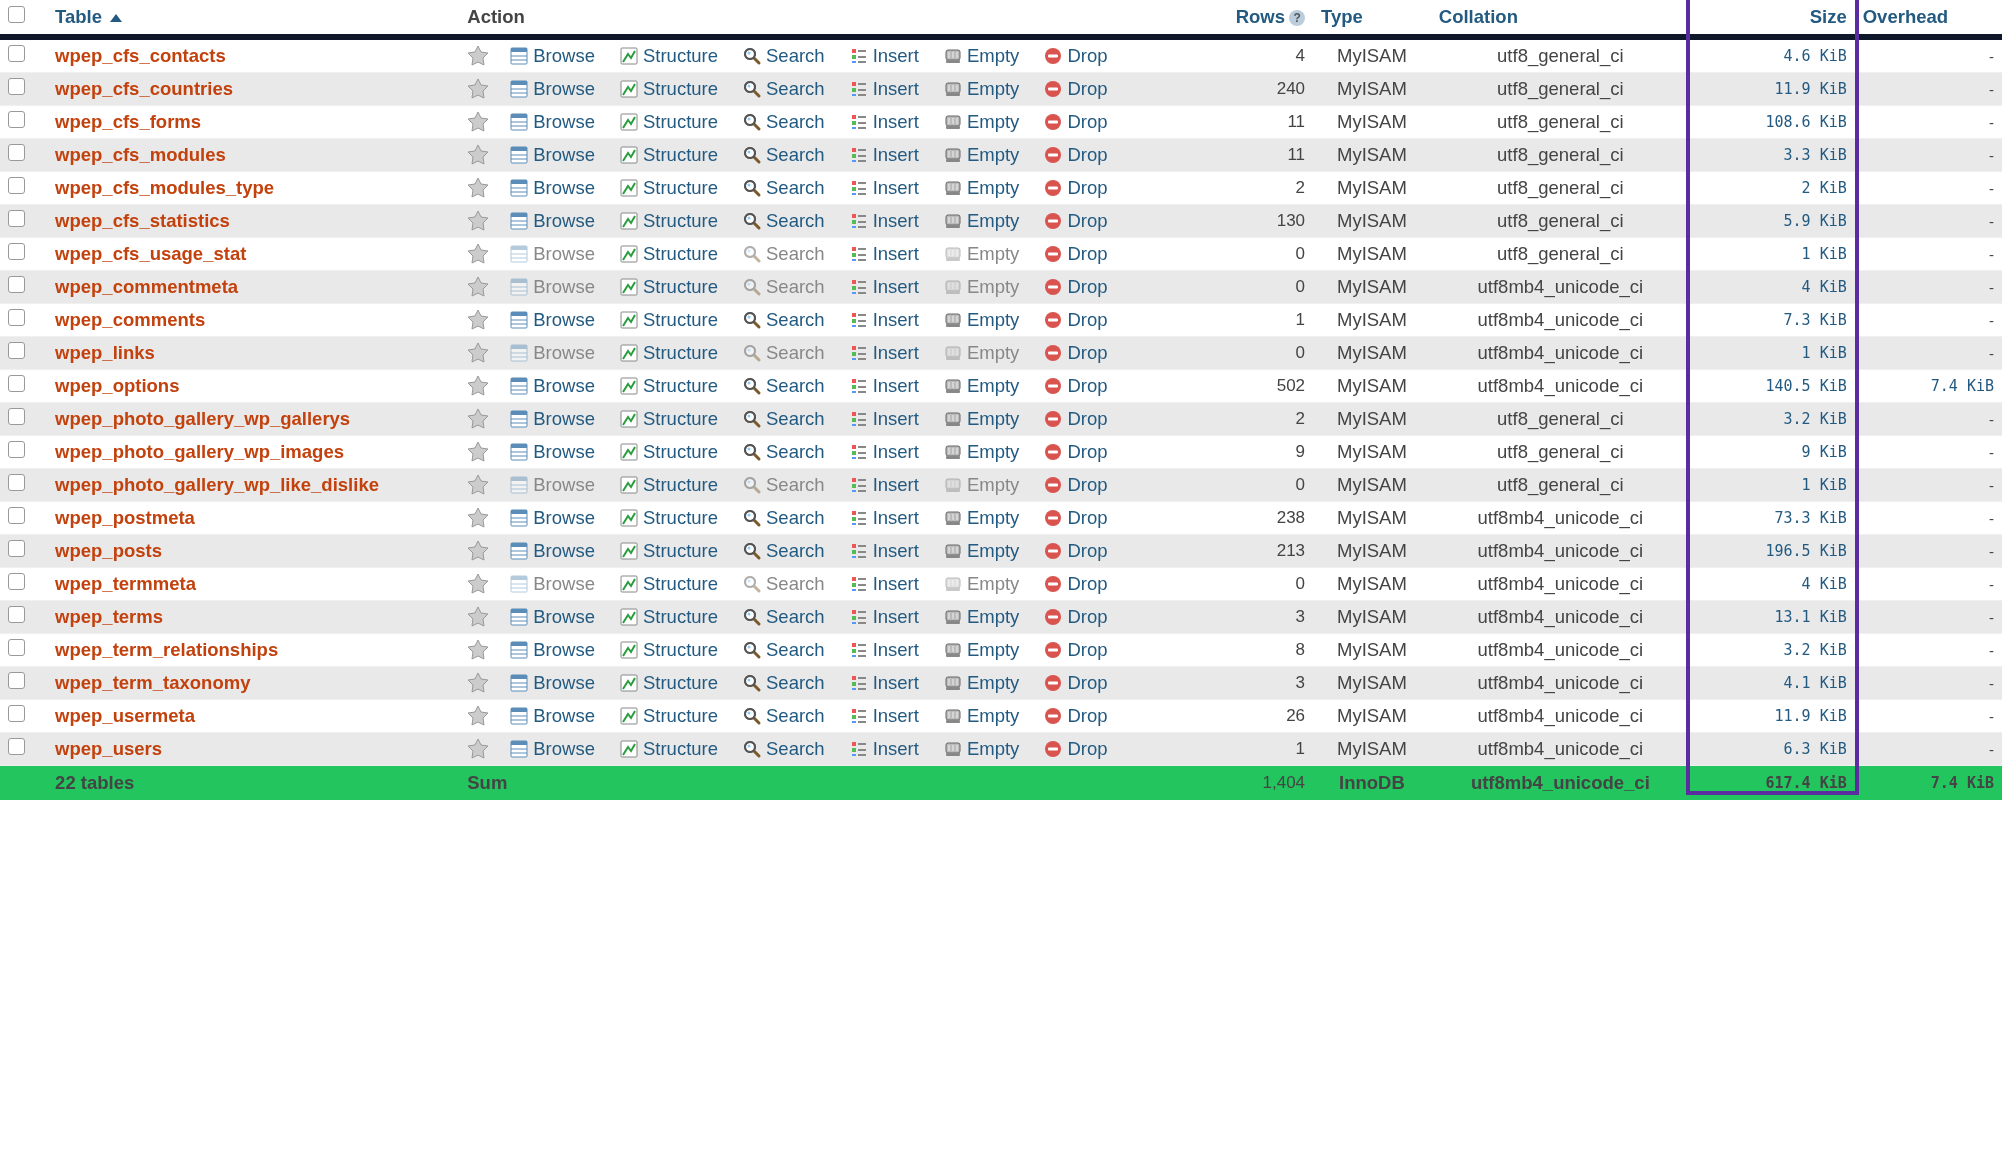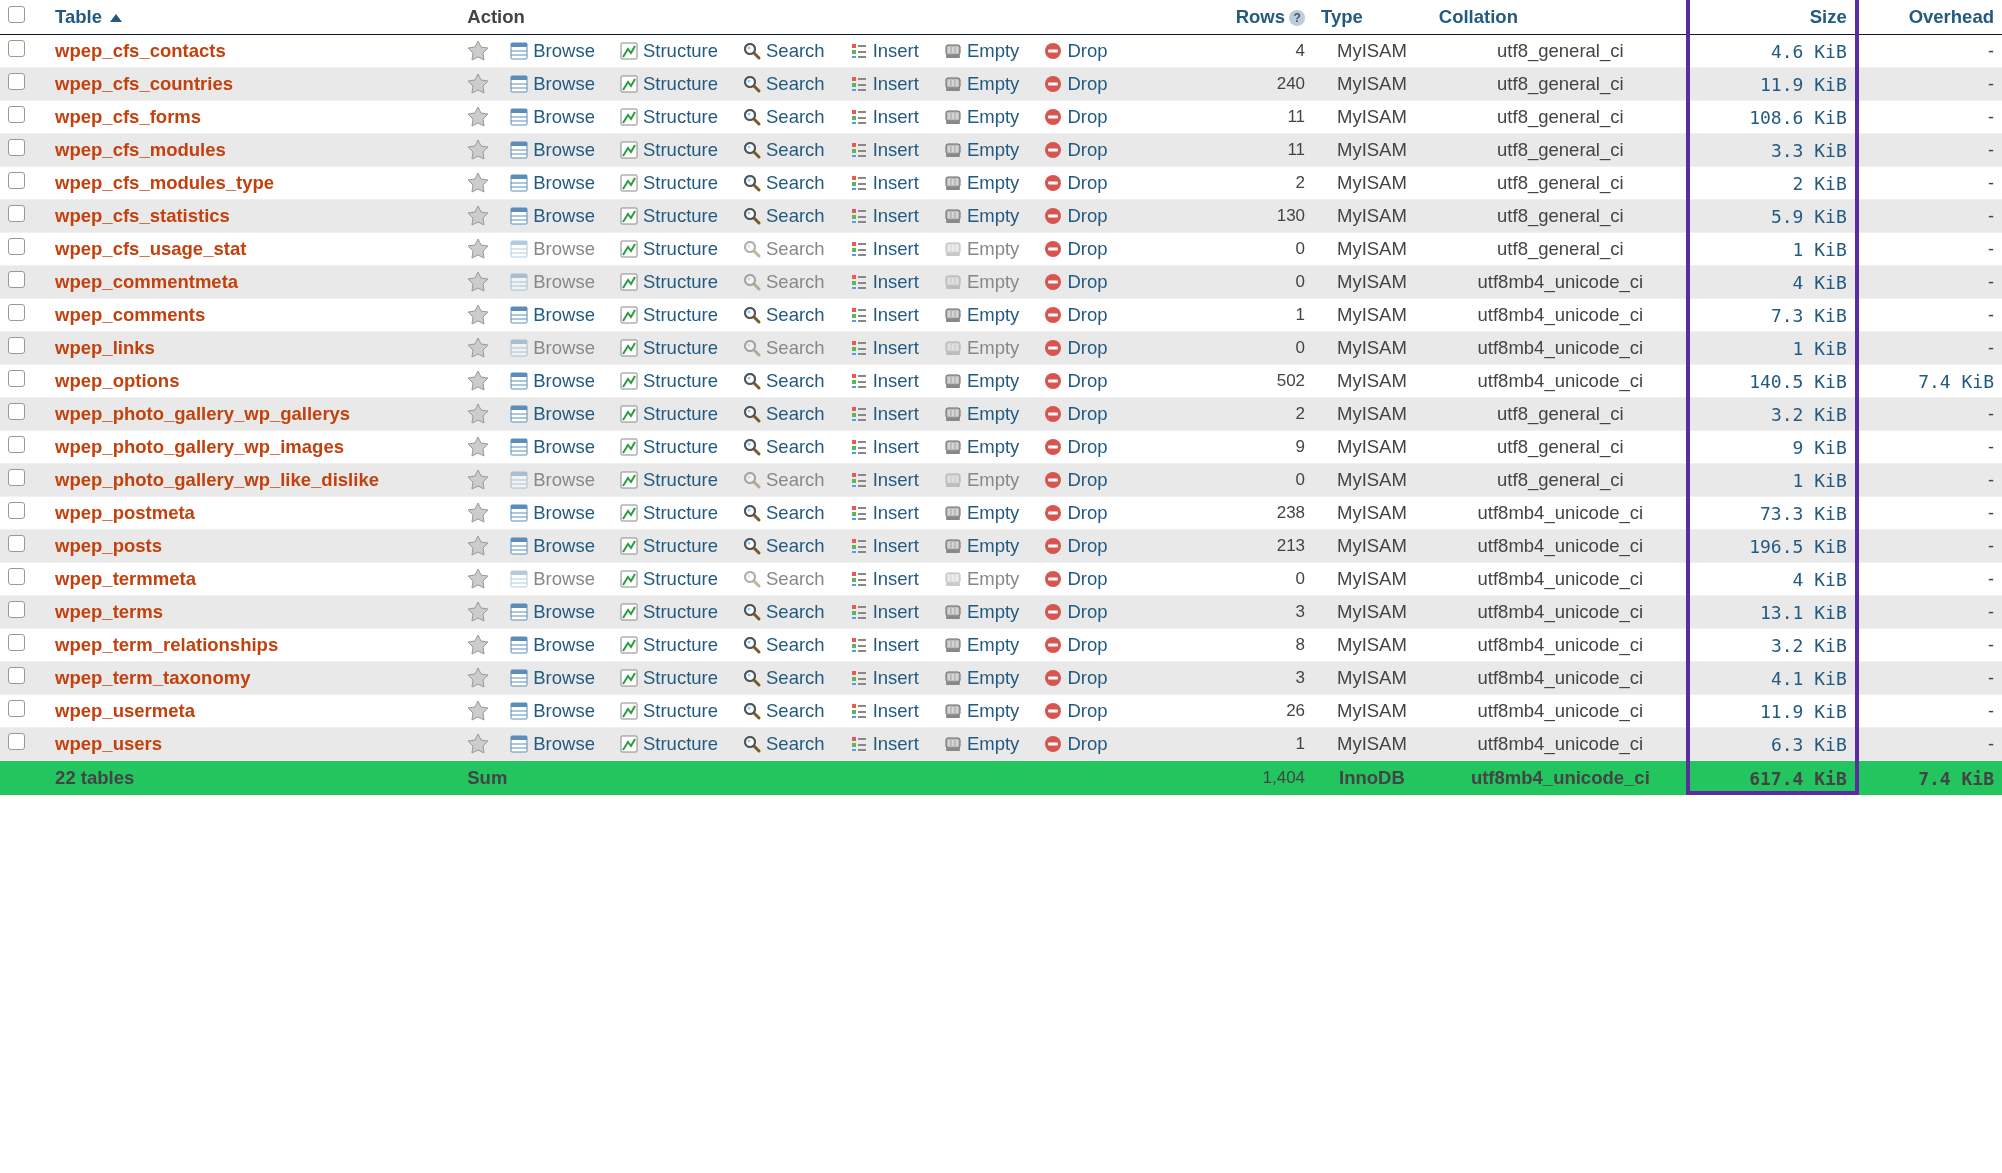--- a/index.html
+++ b/index.html
@@ -10,21 +10,21 @@
     color: #444;
     background: #fff;
   }
   table {
     border-collapse: collapse;
     width: 100%;
     table-layout: fixed;
   }
   thead th {
     text-align: left;
-    border-bottom: 1px solid #0f172a;
+    border-bottom: 6px solid #0f172a;
     padding: 6px 8px;
     font-weight: bold;
     color: #444;
     white-space: nowrap;
   }
   thead th.link { color: #235a81; }
   tbody td {
     padding: 5px 8px;
     border-bottom: 1px solid #f0f0f0;
     vertical-align: middle;
@@ -60,21 +60,21 @@
     width: 20px; height: 20px;
     display: inline-flex;
     align-items: center; justify-content: center;
     flex-shrink: 0;
   }
   .rows { text-align: right; font-family: sans-serif; font-size: 17px; color:#444;}
   .type, .coll { text-align: center; color:#444; }
   .size, .overhead {
     text-align: right;
     font-family: "Menlo","Consolas",monospace;
-    font-size: 18px;
+    font-size: 15px;
     color:#235a81;
   }
   .overhead.dash, .overhead.blank { color:#444; font-family: sans-serif;}
   .chk {
     width: 15px; height: 15px;
     border: 1px solid #999;
     border-radius: 3px;
     background: #fff;
     display: inline-block;
   }
@@ -174,21 +174,21 @@
     <tr>
       <th><span class="chk"></span></th>
       <th class="link sort-asc">Table</th>
       <th>Action</th>
       <th class="link" style="text-align:right">
         <span>Rows</span><span class="hint">?</span>
       </th>
       <th class="link">Type</th>
       <th class="link">Collation</th>
       <th class="link" style="text-align:right">Size</th>
-      <th class="link" style="text-align:right">Overhead</th>
+      <th class="link" style="text-align:left">Overhead</th>
     </tr>
   </thead>
   <tbody id="tbody">
         <tr class="odd">
     <td><span class="chk"></span></td>
     <td class="table-name">wpep_cfs_contacts</td>
     <td>
       <div class="actions">
         <span class="star"><svg viewBox="0 0 22 22">
                   <use href="#i-star"></use>

